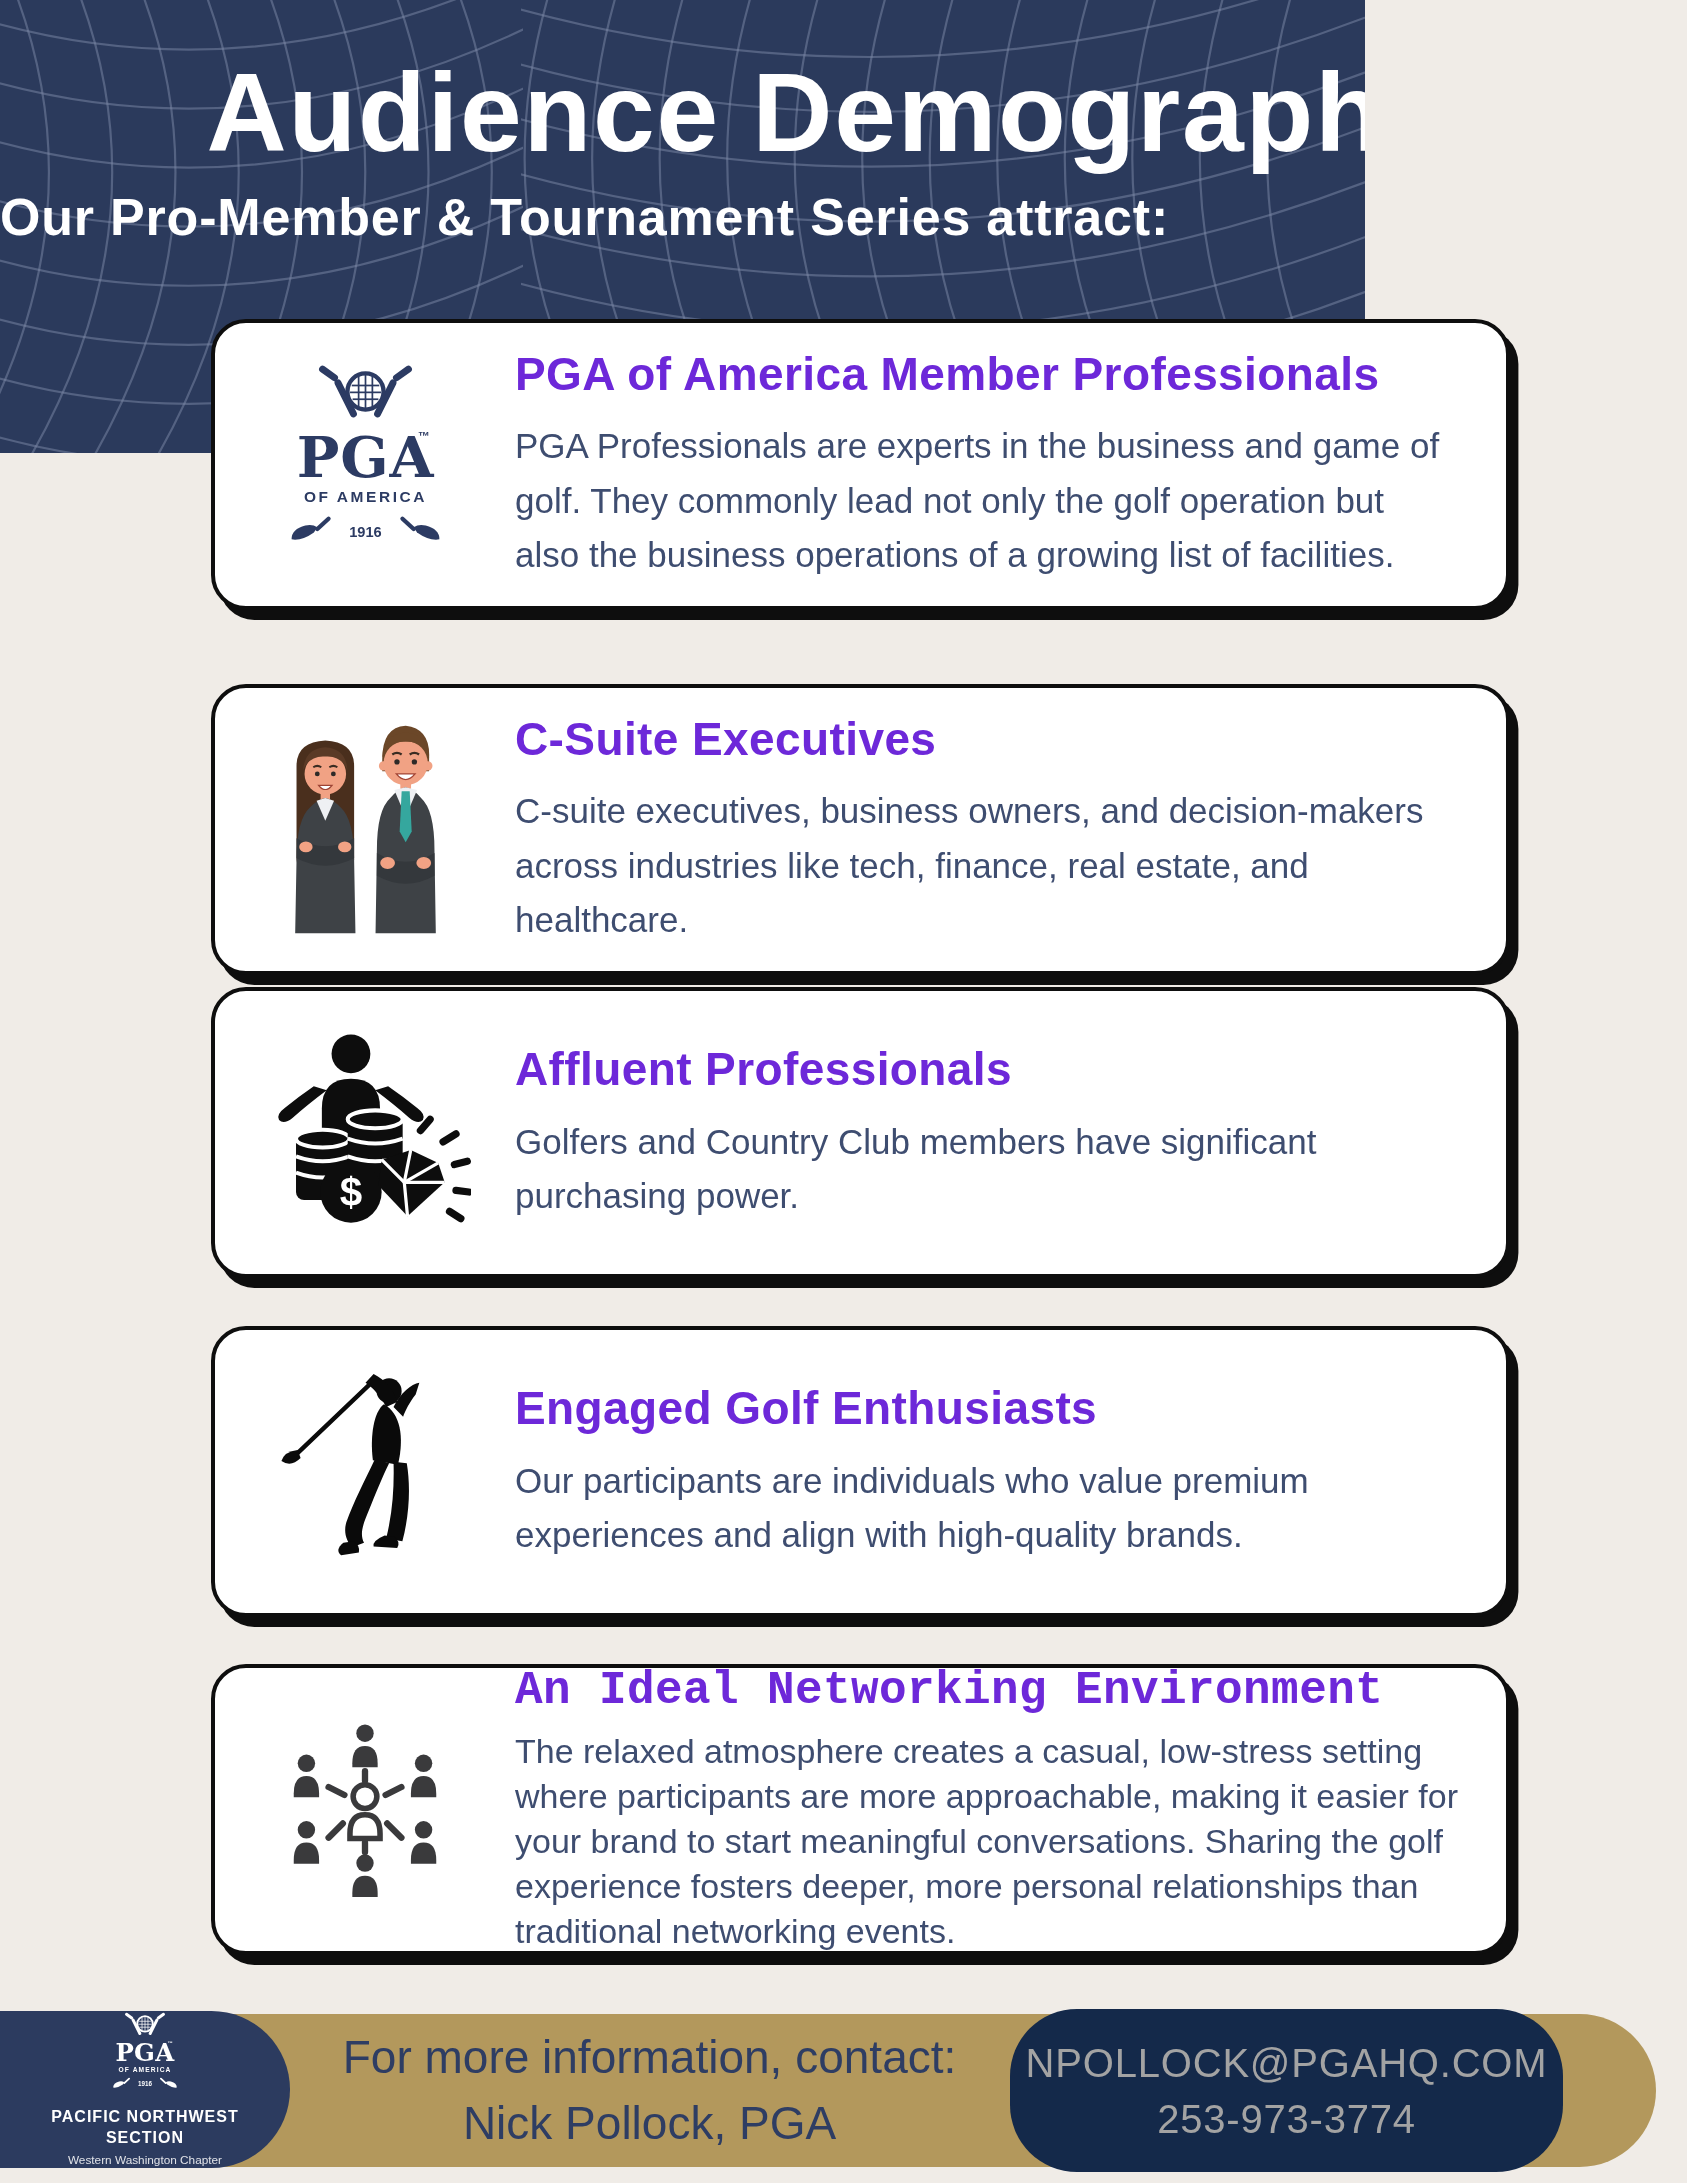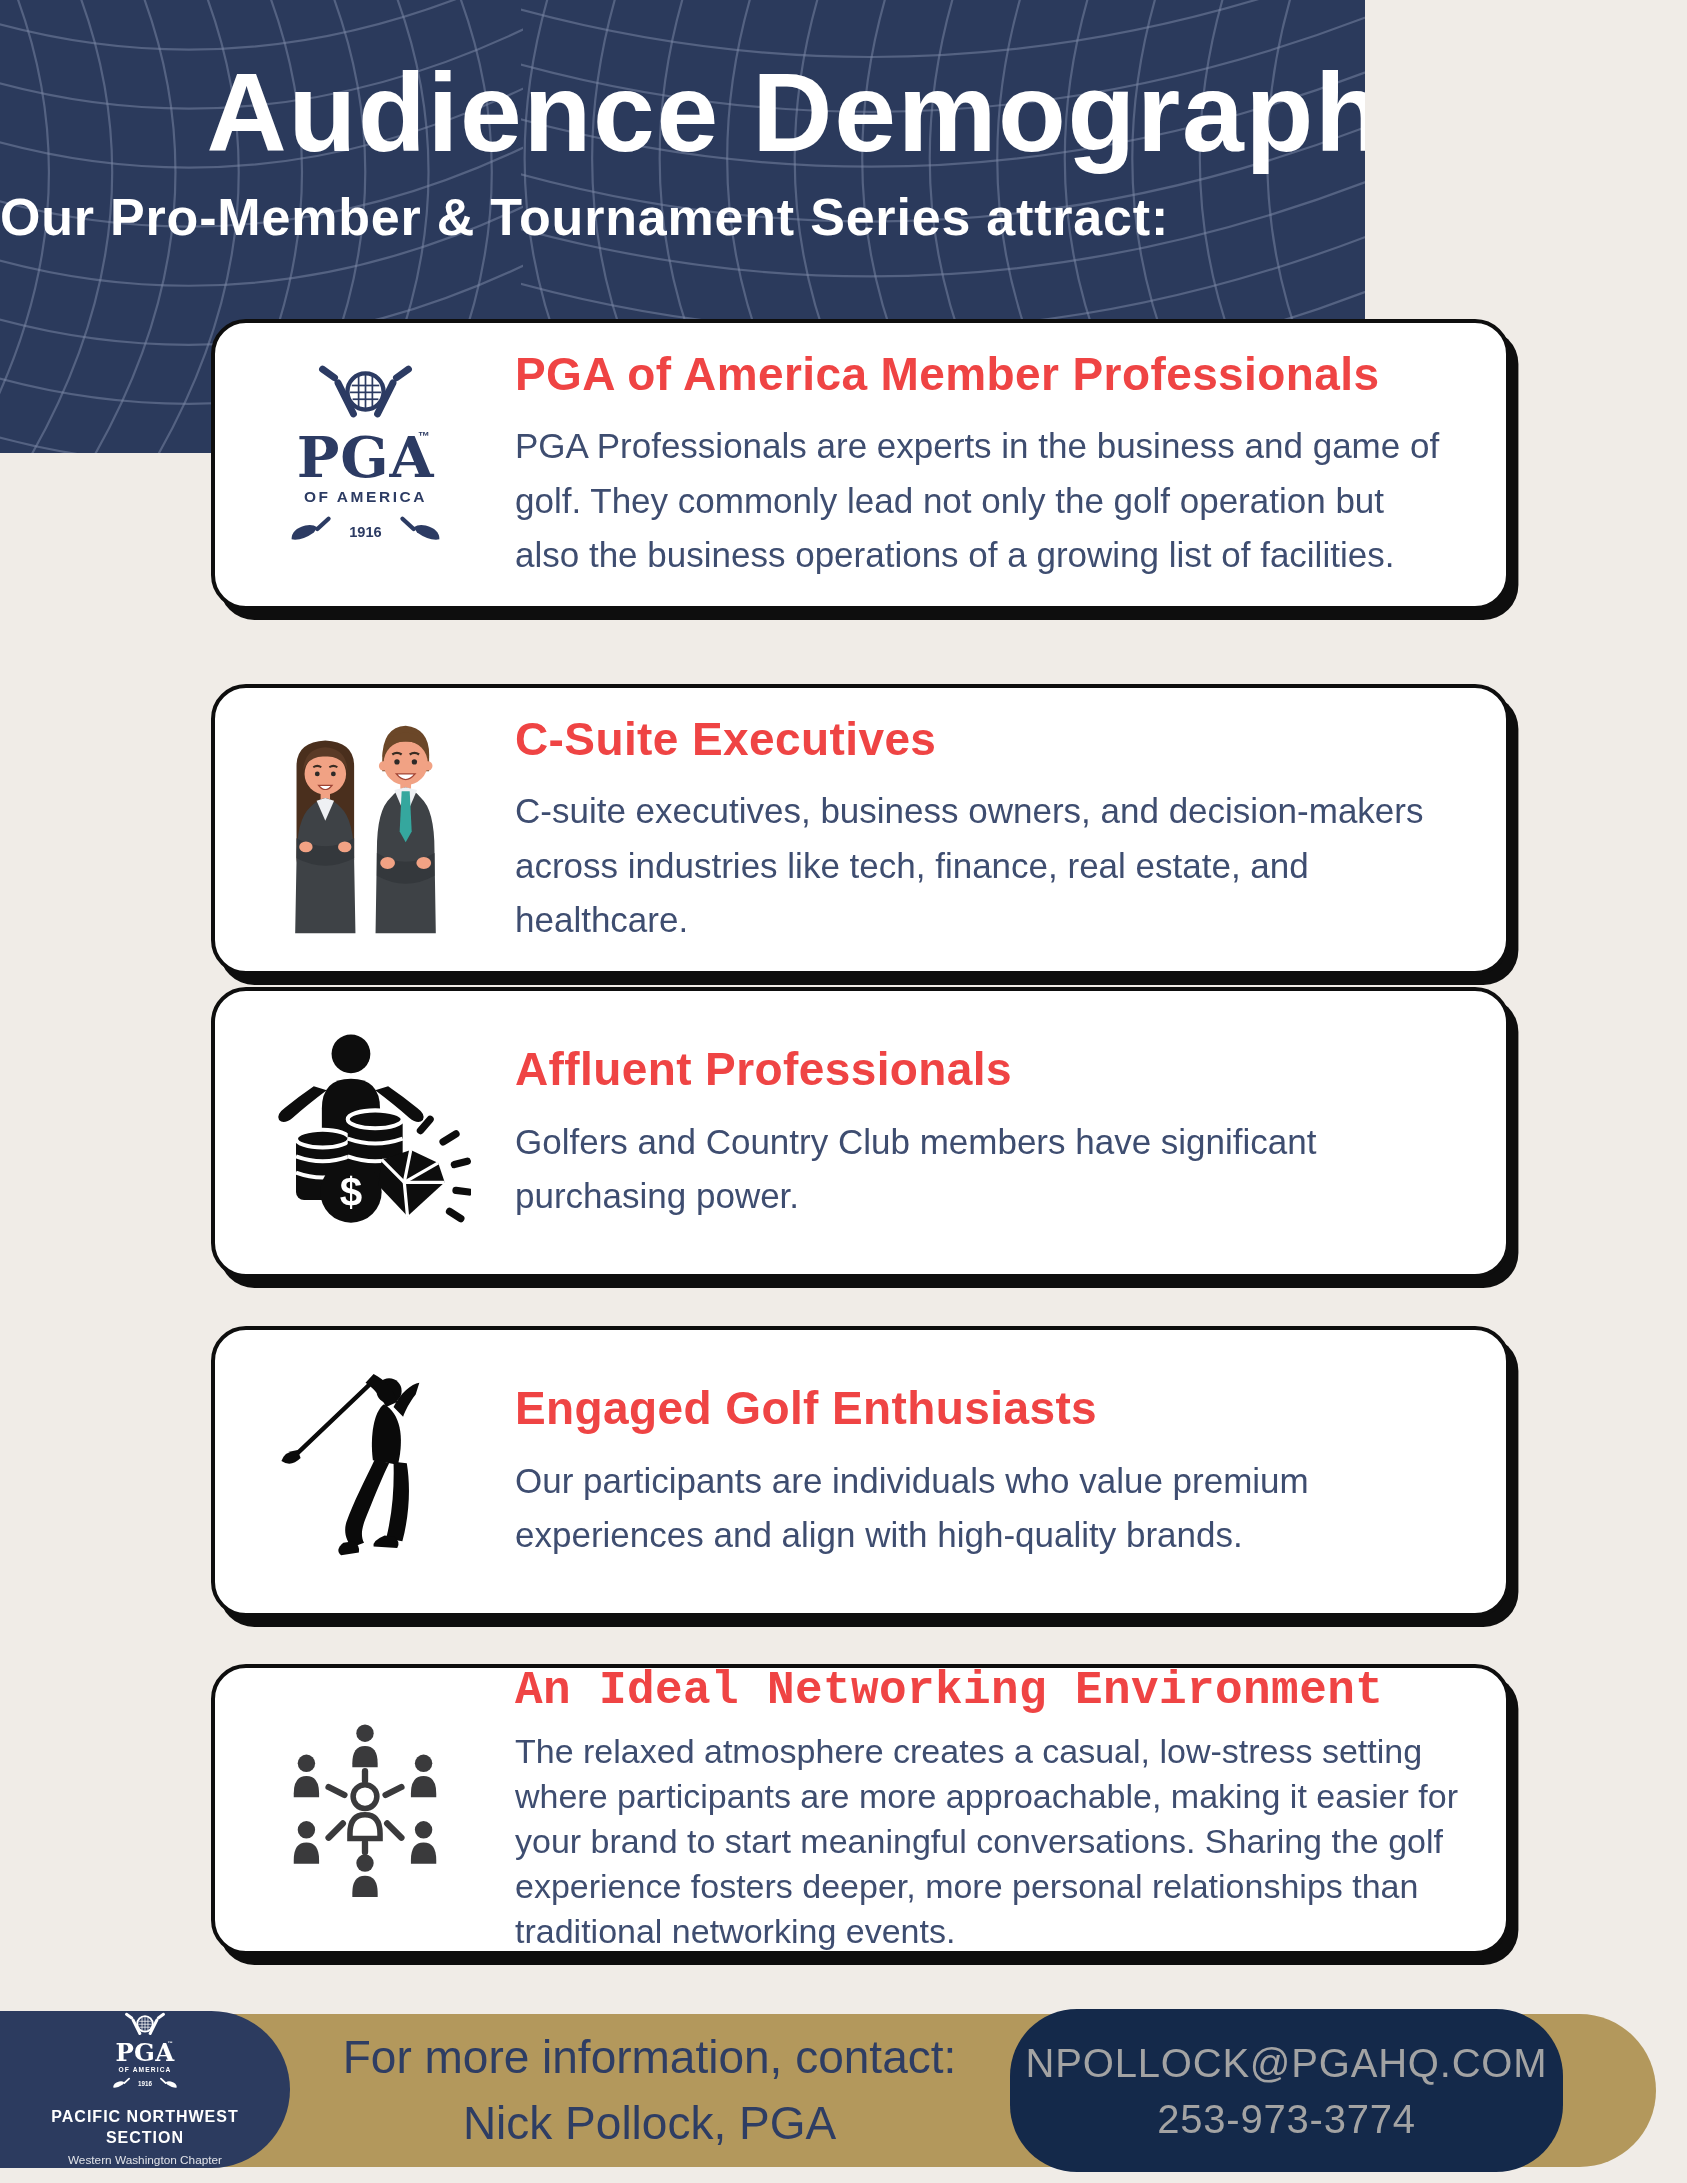--- a/index.html
+++ b/index.html
@@ -16,21 +16,21 @@
     color:#ffffff;font-size:111px;font-weight:800;letter-spacing:1.7px;line-height:1.1;}
   .hero-subtitle{position:absolute;top:187px;left:0;width:1687px;text-align:left;
     color:#ffffff;font-size:52px;font-weight:700;letter-spacing:0.8px;}
 
   
   .card{position:absolute;left:211px;width:1299px;height:291px;background:#ffffff;
     border:4.2px solid #0e0e0e;border-radius:35px;box-shadow:8.4px 10px 0 #0e0e0e;
     box-sizing:border-box;display:flex;align-items:center;}
   .card-icon{flex:0 0 300px;display:flex;justify-content:center;align-items:center;}
   .card-text{width:928px;}
-  .card-title{margin:0 0 18.6px 0;color:#ef4444;font-size:46px;font-weight:800;letter-spacing:0.4px;}
+  .card-title{margin:0 0 18.6px 0;color:#6d28d9;font-size:46px;font-weight:800;letter-spacing:0.4px;}
   .card-body{margin:0;color:#3e4d70;font-size:35px;line-height:1.55;}
   .card-1{top:319px;} .card-2{top:684px;} .card-3{top:987px;} .card-4{top:1326px;} .card-5{top:1664px;}
   .card--tight .card-text{width:979px;}
   .card--tight .card-title{margin-bottom:11.8px;font-family:Liberation Mono, monospace;}
   .card--tight .card-body{font-size:34px;line-height:1.32;}
 
   
   .pga-logo{display:block;}
   .pga-logo .serif{font-family:"DejaVu Serif","Liberation Serif",serif;font-weight:bold;}
   .pga-logo .sans{font-family:"Liberation Sans",sans-serif;font-weight:bold;}

